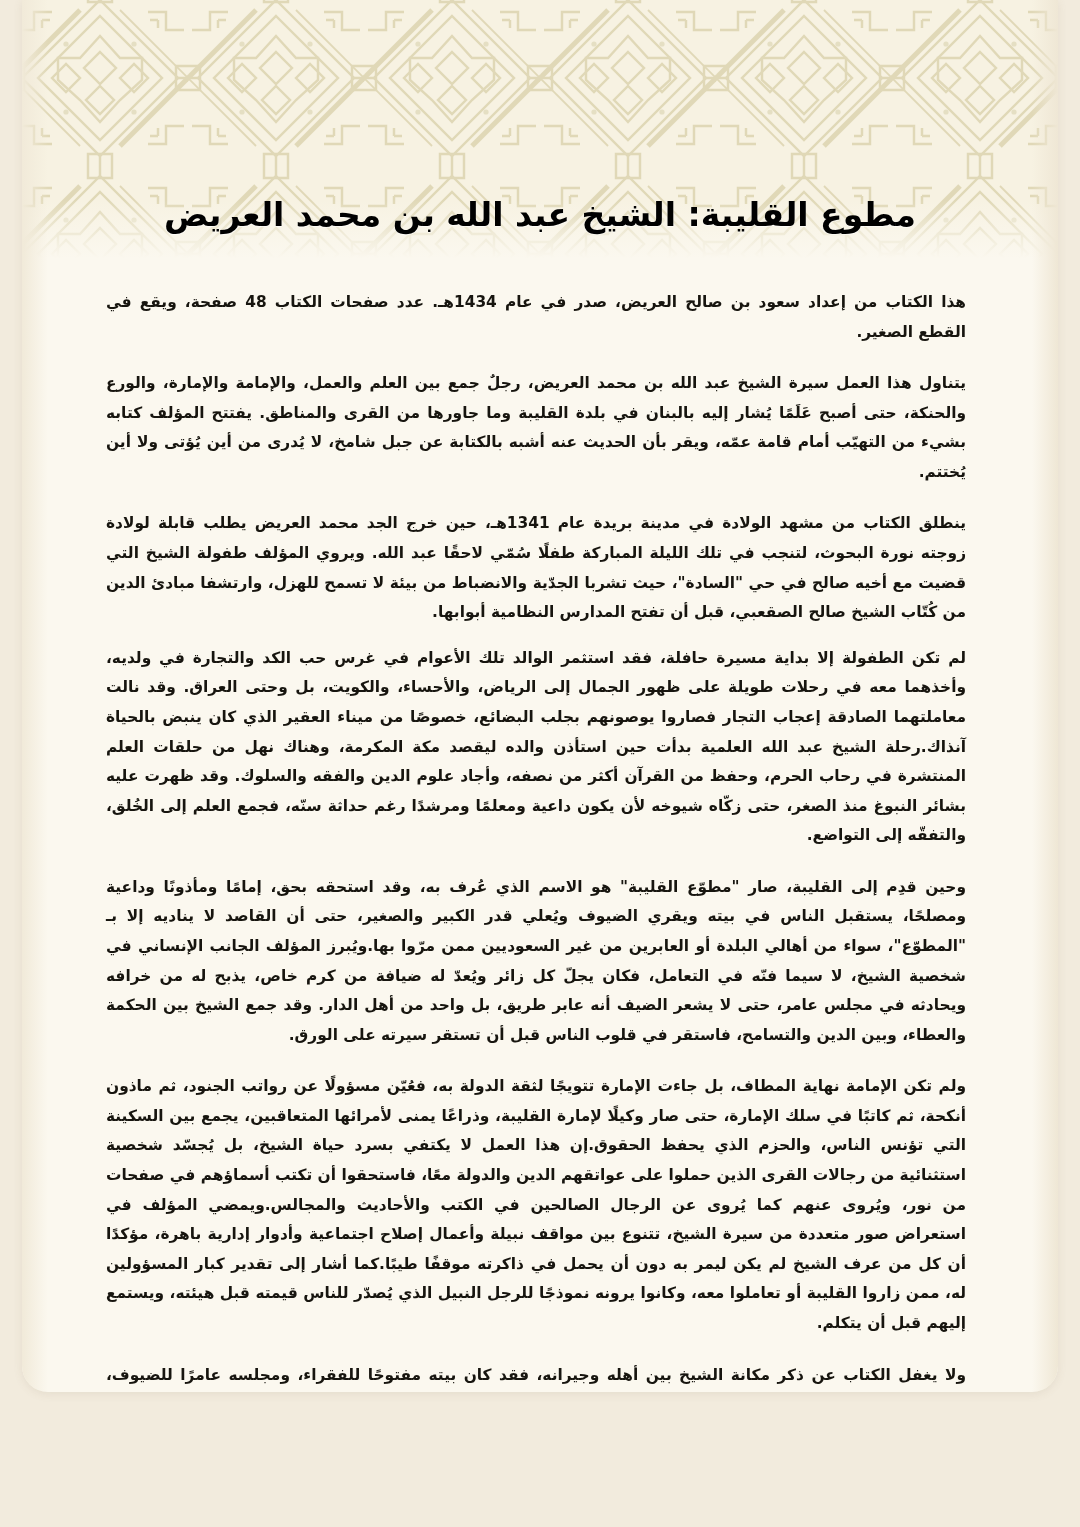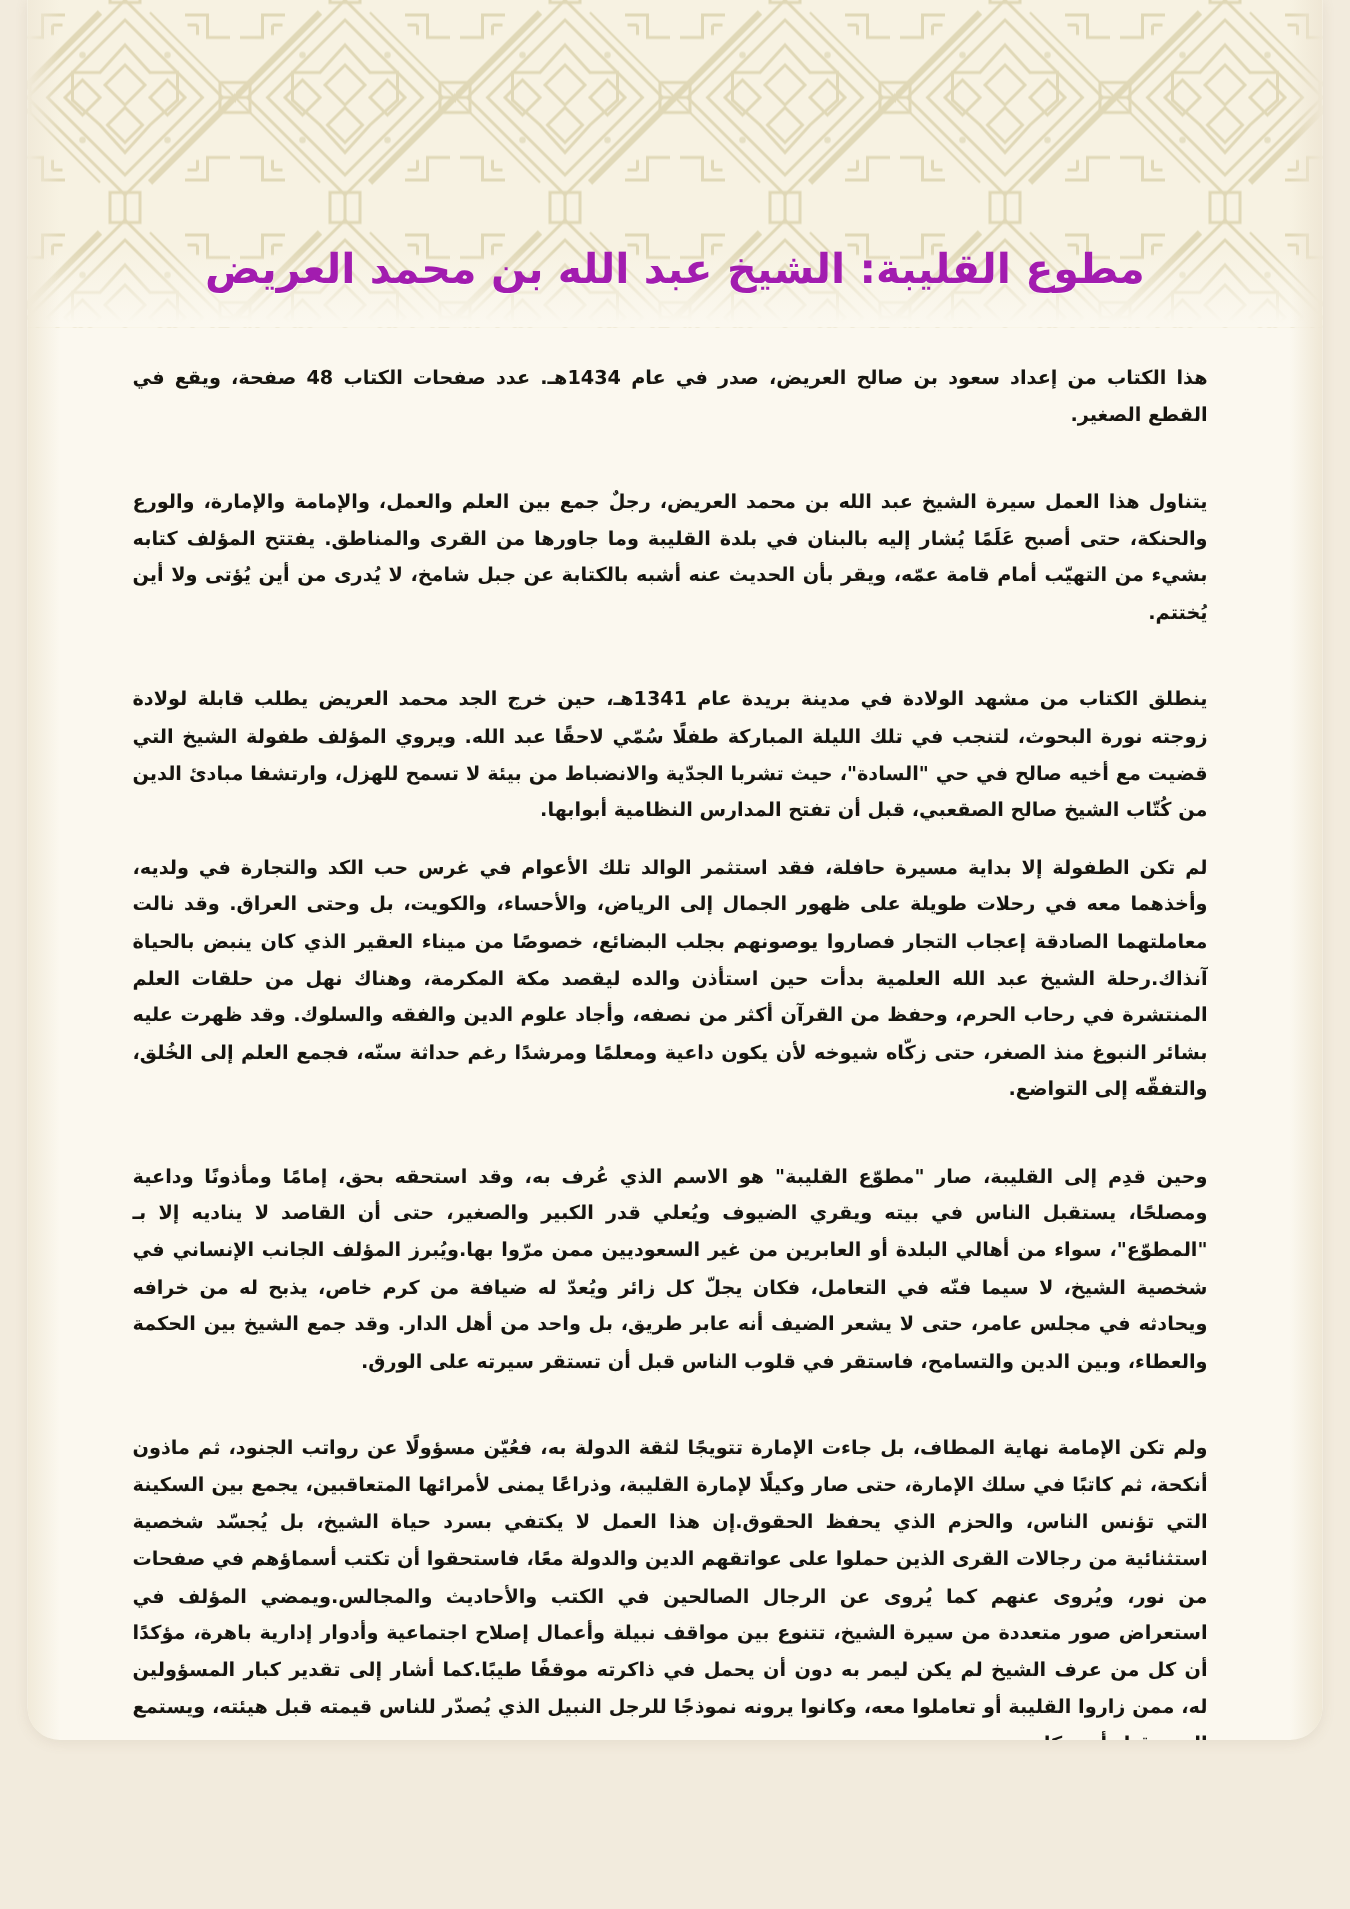--- a/index.html
+++ b/index.html
@@ -57,21 +57,21 @@
     pointer-events: none;
   }
 
   
   #doc-title {
     position: absolute;
     left: 0;
     right: 0;
     top: 172px;
     text-align: center;
-    color: #a21caf;
+    color: #000000;
     font-family: "DejaVu Sans", "Liberation Sans", sans-serif;
     font-weight: bold;
     font-size: 33px;
     letter-spacing: 0;
     line-height: 1.28;
     text-shadow: 0 1px 0 rgba(255,255,255,.6);
     z-index: 5;
     direction: rtl;
   }
 
@@ -87,21 +87,21 @@
     font-size: 15.4px;
     line-height: 1.92;
     font-weight: bold;
     font-family: "DejaVu Sans", "Liberation Sans", sans-serif;
   }
   #body-text p {
     margin: 0;
     text-align: justify;
     text-justify: inter-word;
   }
-  #body-text p.gap-lg { margin-top: 40px; }
+  #body-text p.gap-lg { margin-top: 22px; }
   #body-text p.gap-sm { margin-top: 16px; }
 
   
   .edge {
     position: absolute;
     top: 0;
     width: 26px;
     height: 1392px;
     pointer-events: none;
   }

